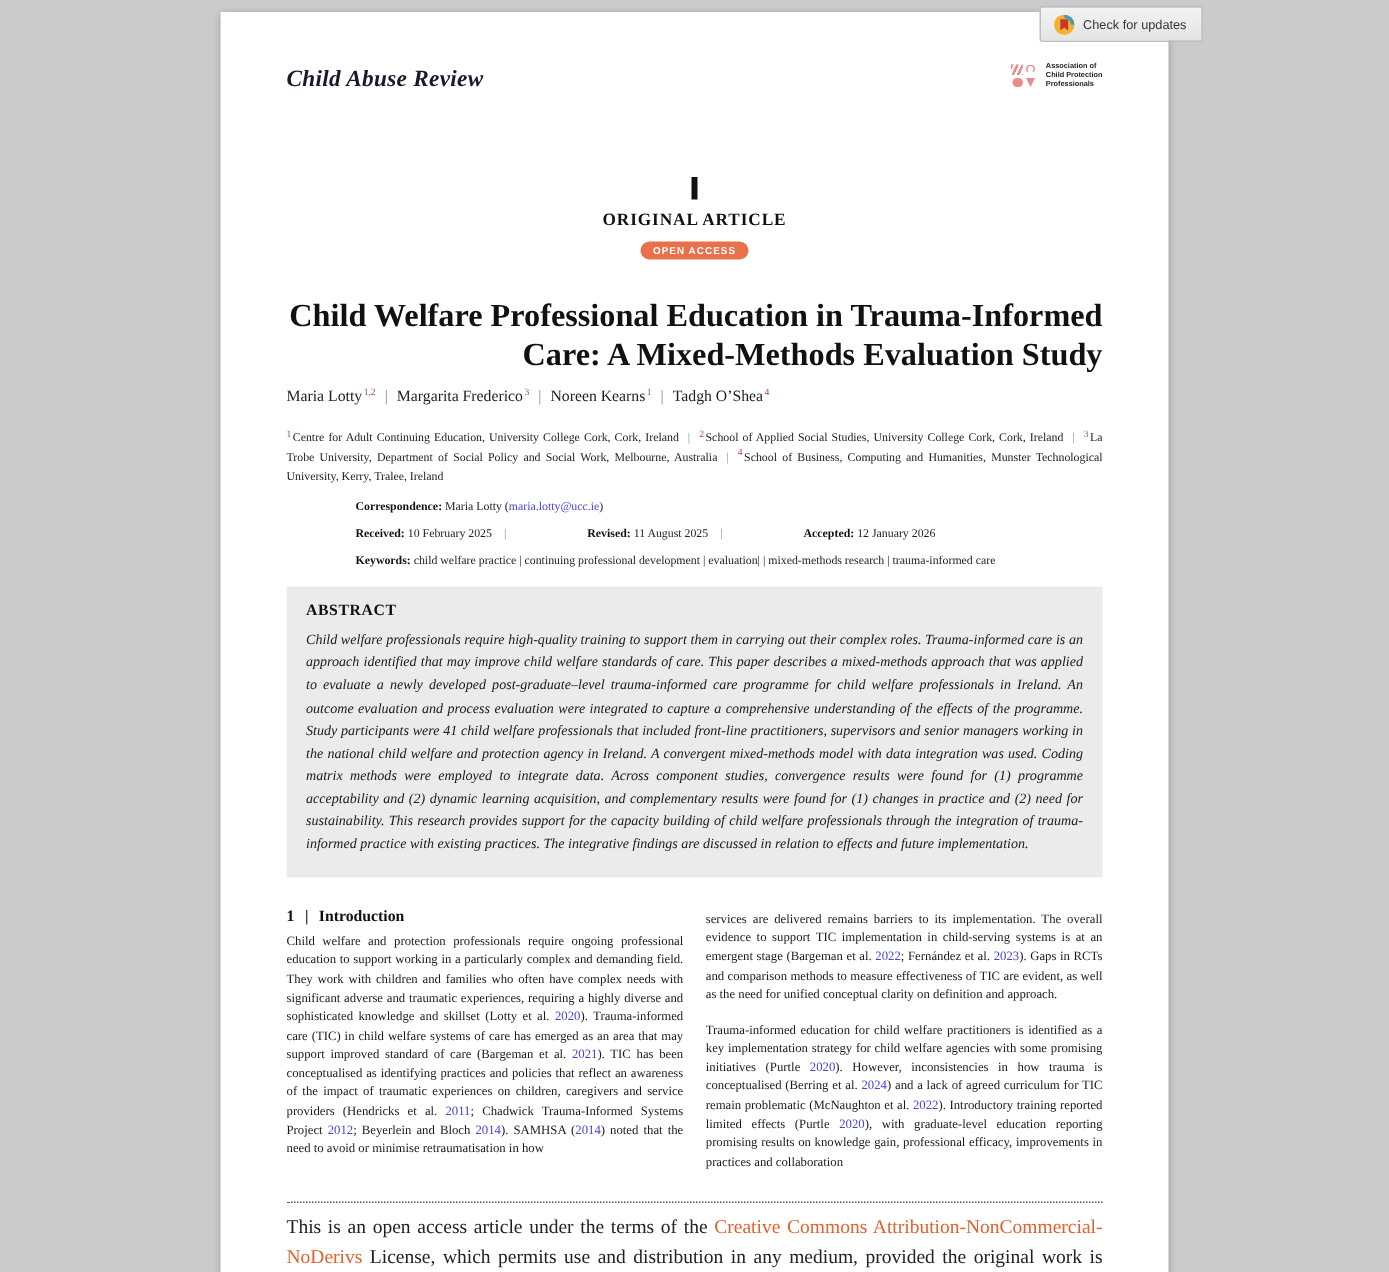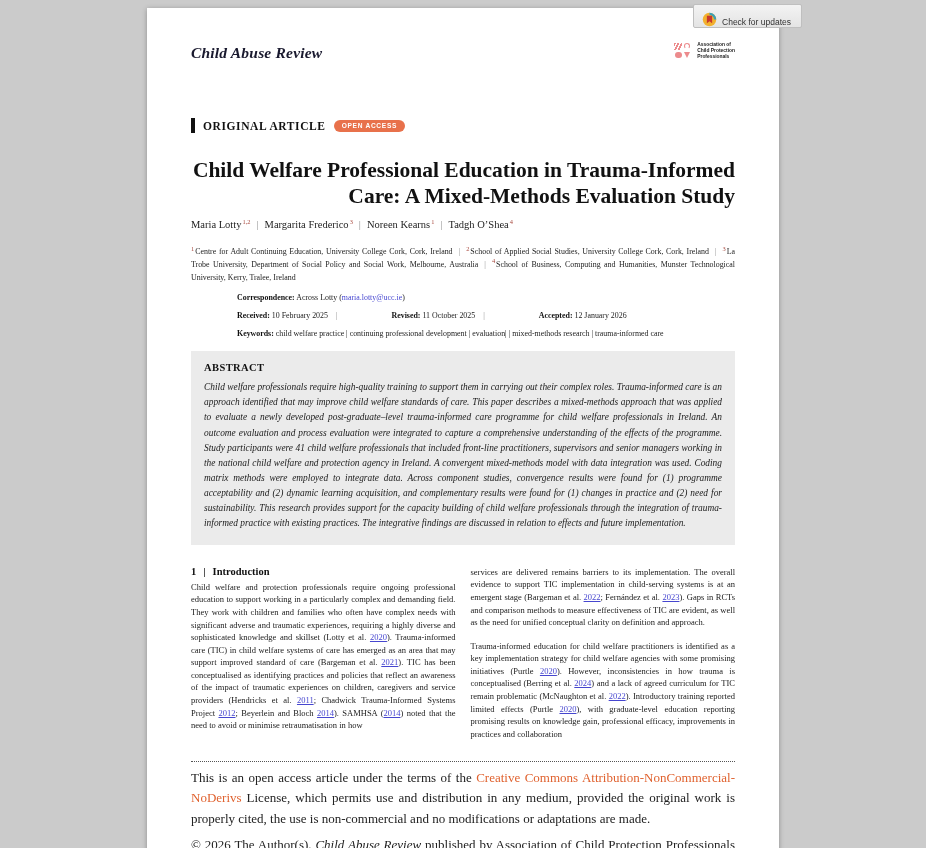--- a/index.html
+++ b/index.html
@@ -14,21 +14,21 @@
     position:relative;
     width:632px; min-height:827px;
     margin:8px auto 0;
     background:#ffffff;
     box-shadow:0 1px 5px rgba(0,0,0,.3);
     padding:26px 44px 14px;
   }
   
   .crossmark {
     position:absolute; top:-4px; right:-23px;
-    display:flex; align-items:flex-end; gap:5px;
+    display:flex; align-items:center; gap:5px;
     height:24px; padding:0 10px 0 8px;
     background:linear-gradient(#f3f3f3,#e4e4e4);
     border:1px solid #bfbfbf; border-radius:2px;
     font-family:"Liberation Sans", sans-serif;
     font-size:8.5px; color:#333; cursor:pointer;
   }
   .cm-icon { width:15px; height:15px; display:inline-block; }
   
   .masthead { display:flex; justify-content:space-between; align-items:flex-start; margin-top:10px; }
   .journal-name { font-size:15.5px; font-weight:bold; font-style:italic; color:#19192e; letter-spacing:.2px; }
@@ -36,21 +36,21 @@
   .acpp-glyph { position:relative; width:19px; height:17px; }
   .acpp-glyph i { position:absolute; display:block; }
   .acpp-glyph .g1 { left:0; top:0; width:8px; height:7px;
     background:repeating-linear-gradient(115deg,#ec8b8d 0 1.6px,transparent 1.6px 3.2px); }
   .acpp-glyph .g2 { left:10px; top:0; width:6px; height:6px; border:1.8px solid #ec8b8d; border-radius:50%; border-bottom-color:transparent; }
   .acpp-glyph .g3 { left:1px; top:9px; width:6.5px; height:6.5px; background:#ec8b8d; border-radius:50%; }
   .acpp-glyph .g4 { left:10px; top:9px; width:0; height:0;
     border-left:3.6px solid transparent; border-right:3.6px solid transparent; border-top:6.5px solid #ec8b8d; }
   .acpp-text { font-family:"Liberation Sans", sans-serif; font-size:4.9px; font-weight:bold; line-height:1.25; color:#222; }
   
-  .type-row { display:flex; align-items:center; gap:8px; margin-top:56px; }
+  .type-row { display:flex; align-items:center; gap:8px; margin-top:56px;flex-direction:column; }
   .type-bar { width:4px; height:15px; background:#111; }
   .type-label { font-size:11.5px; font-weight:bold; letter-spacing:.6px; color:#111; }
   .oa-pill {
     background:#e8714b; color:#fff;
     font-family:"Liberation Sans", sans-serif;
     font-size:6.6px; font-weight:bold; letter-spacing:.7px;
     padding:2.5px 8px; border-radius:9px;
   }
   
   .title { margin:24px 0 0; font-size:21.5px; line-height:1.22; font-weight:bold; color:#111;text-align:right; }
@@ -65,21 +65,21 @@
   .email, .doi { color:#4646d0; text-decoration:none; cursor:pointer; }
   
   .abstract { margin-top:13px; background:#ebebeb; padding:11px 13px 14px; }
   .abstract-h { font-size:10.5px; font-weight:bold; letter-spacing:.4px; color:#111;font-family:Liberation Serif, serif; }
   .abstract-t { margin:7px 0 0; font-size:9.4px; line-height:1.6; text-align:justify; color:#1a1a1a;font-style:italic; }
   
   .cols { display:grid; grid-template-columns:1fr 1fr; column-gap:15px; margin-top:21px; }
   .sec-h { font-size:10.5px; font-weight:bold; color:#111; margin-bottom:4px; }
   .sec-h .sec-pipe { margin:0 7px; }
   .body-p { margin:0 0 11px; font-size:8.5px; line-height:1.48; text-align:justify; color:#1a1a1a; }
-  .cite { color:#4646cf; cursor:pointer;text-decoration:underline; }
+  .cite { color:#4646cf; cursor:pointer; }
   
   .dotrule { margin-top:10px; border-top:1.5px dotted #555; height:0; }
   .license { margin:6px 0 0; font-size:13px; line-height:1.55; color:#222; text-align:justify; }
   .cc { color:#e0622f; text-decoration:none; cursor:pointer; }
   .solidrule { margin-top:13px; border-top:1.5px solid #2a2a2a; height:0; }
   .footrow { display:flex; justify-content:space-between; align-items:flex-start; margin-top:9px; }
   .footleft { font-size:7.4px; line-height:1.5; }
   .doi { font-size:7.4px; display:inline-block; }
   .pagenum { font-size:8.8px; color:#1a1a1a; }
 </style>
@@ -122,29 +122,29 @@
     <span class="oa-pill">OPEN ACCESS</span>
   </div>
 
   <h1 class="title">Child Welfare Professional Education in Trauma-Informed Care: A Mixed-Methods Evaluation Study</h1>
 
   <div class="authors" id="authors"><span class="aname">Maria Lotty</span><sup class="asup">1,2</sup><span class="pipe">|</span><span class="aname">Margarita Frederico</span><sup class="asup">3</sup><span class="pipe">|</span><span class="aname">Noreen Kearns</span><sup class="asup">1</sup><span class="pipe">|</span><span class="aname">Tadgh O’Shea</span><sup class="asup">4</sup></div>
 
   <div class="affils" id="affils"><sup class="affsup">1</sup><span class="afftext">Centre for Adult Continuing Education, University College Cork, Cork, Ireland</span><span class="pipe">|</span><sup class="affsup">2</sup><span class="afftext">School of Applied Social Studies, University College Cork, Cork, Ireland</span><span class="pipe">|</span><sup class="affsup">3</sup><span class="afftext">La Trobe University, Department of Social Policy and Social Work, Melbourne, Australia</span><span class="pipe">|</span><sup class="affsup">4</sup><span class="afftext">School of Business, Computing and Humanities, Munster Technological University, Kerry, Tralee, Ireland</span></div>
 
   <div class="meta-line">
-    <b>Correspondence:</b><span> Across Lotty (</span><a class="email">maria.lotty@ucc.ie</a><span>)</span>
+    <b>Correspondence:</b><span> Maria Lotty (</span><a class="email">maria.lotty@ucc.ie</a><span>)</span>
   </div>
 
   <div class="meta-line">
     <b>Received:</b>
     <span>10 February 2025</span>
     <span class="pipe">|</span>
     <b>Revised:</b>
-    <span>11 October 2025</span>
+    <span>11 August 2025</span>
     <span class="pipe">|</span>
     <b>Accepted:</b>
     <span>12 January 2026</span>
   </div>
 
   <div class="meta-line">
     <b>Keywords:</b><span> child welfare practice | continuing professional development | evaluation| | mixed-methods research | trauma-informed care</span>
   </div>
 
   <div class="abstract">

